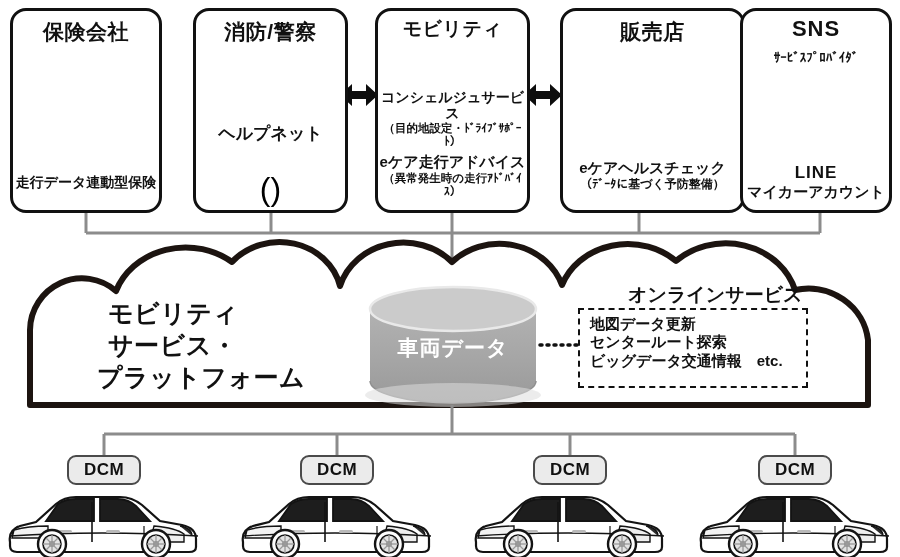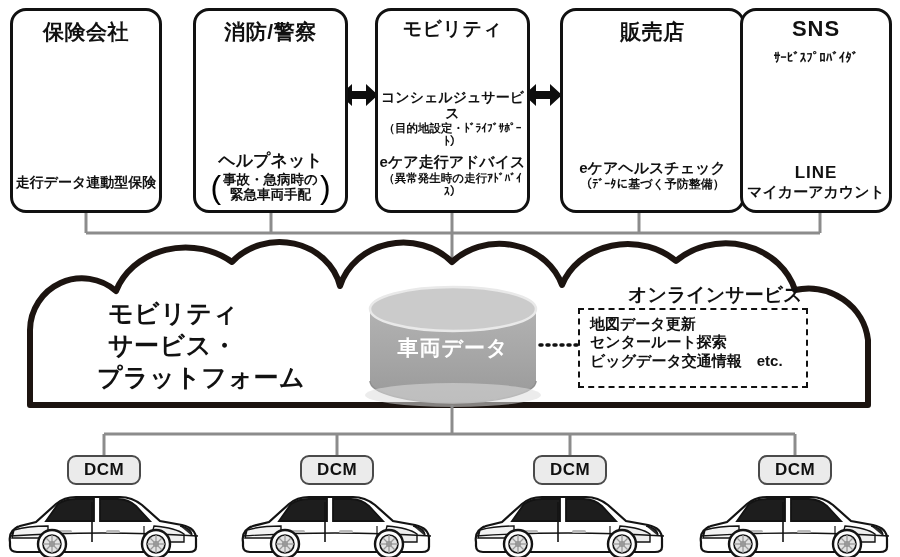--- a/index.html
+++ b/index.html
@@ -349,30 +349,26 @@
   </svg>
 
   <div id="dom-layer" class="layer">
 
     <div class="actor" style="left:10px;top:8px;width:152px;height:205px;">
       <div class="actor-title" style="font-size:21px;margin-top:9px;">保険会社</div>
       <div class="art" style="flex:1;"></div>
       <div class="actor-sub" style="font-size:14px;margin-bottom:20px;">走行データ連動型保険</div>
     </div>
 
-    <div class="actor" style="left:193px;top:8px;width:155px;height:205px;">
+    <div class="actor" style="left:193px;top:8px;width:155px;height:205px;gap:31px;">
       <div class="actor-title" style="font-size:21px;margin-top:9px;">消防/警察</div>
       <div class="art" style="flex:1;"></div>
       <div class="actor-sub" style="font-size:17px;margin-bottom:1px;">ヘルプネット</div>
       <div style="position:relative;display:flex;align-items:center;justify-content:center;margin-bottom:7px;">
         <span style="font-size:32px;line-height:0.85;font-weight:300;">(</span>
-        <div style="padding:0 2px;">
-          <div class="actor-note" style="font-size:13.5px;">事故・急病時の</div>
-          <div class="actor-note" style="font-size:13.5px;">緊急車両手配</div>
-        </div>
         <span style="font-size:32px;line-height:0.85;font-weight:300;">)</span>
       </div>
     </div>
 
     <div class="actor" style="left:375px;top:8px;width:155px;height:205px;">
       <div class="actor-title" style="font-size:19px;margin-top:8px;">モビリティ</div>
       <div class="art" style="flex:1;"></div>
       <div class="actor-sub" style="font-size:14px;">コンシェルジュサービス</div>
       <div class="actor-note hw" style="font-size:11.5px;margin-top:1px;">（目的地設定・ﾄﾞﾗｲﾌﾞｻﾎﾟｰﾄ）</div>
       <div class="actor-sub" style="font-size:15px;margin-top:5px;text-align:center;">eケア走行アドバイス</div>

